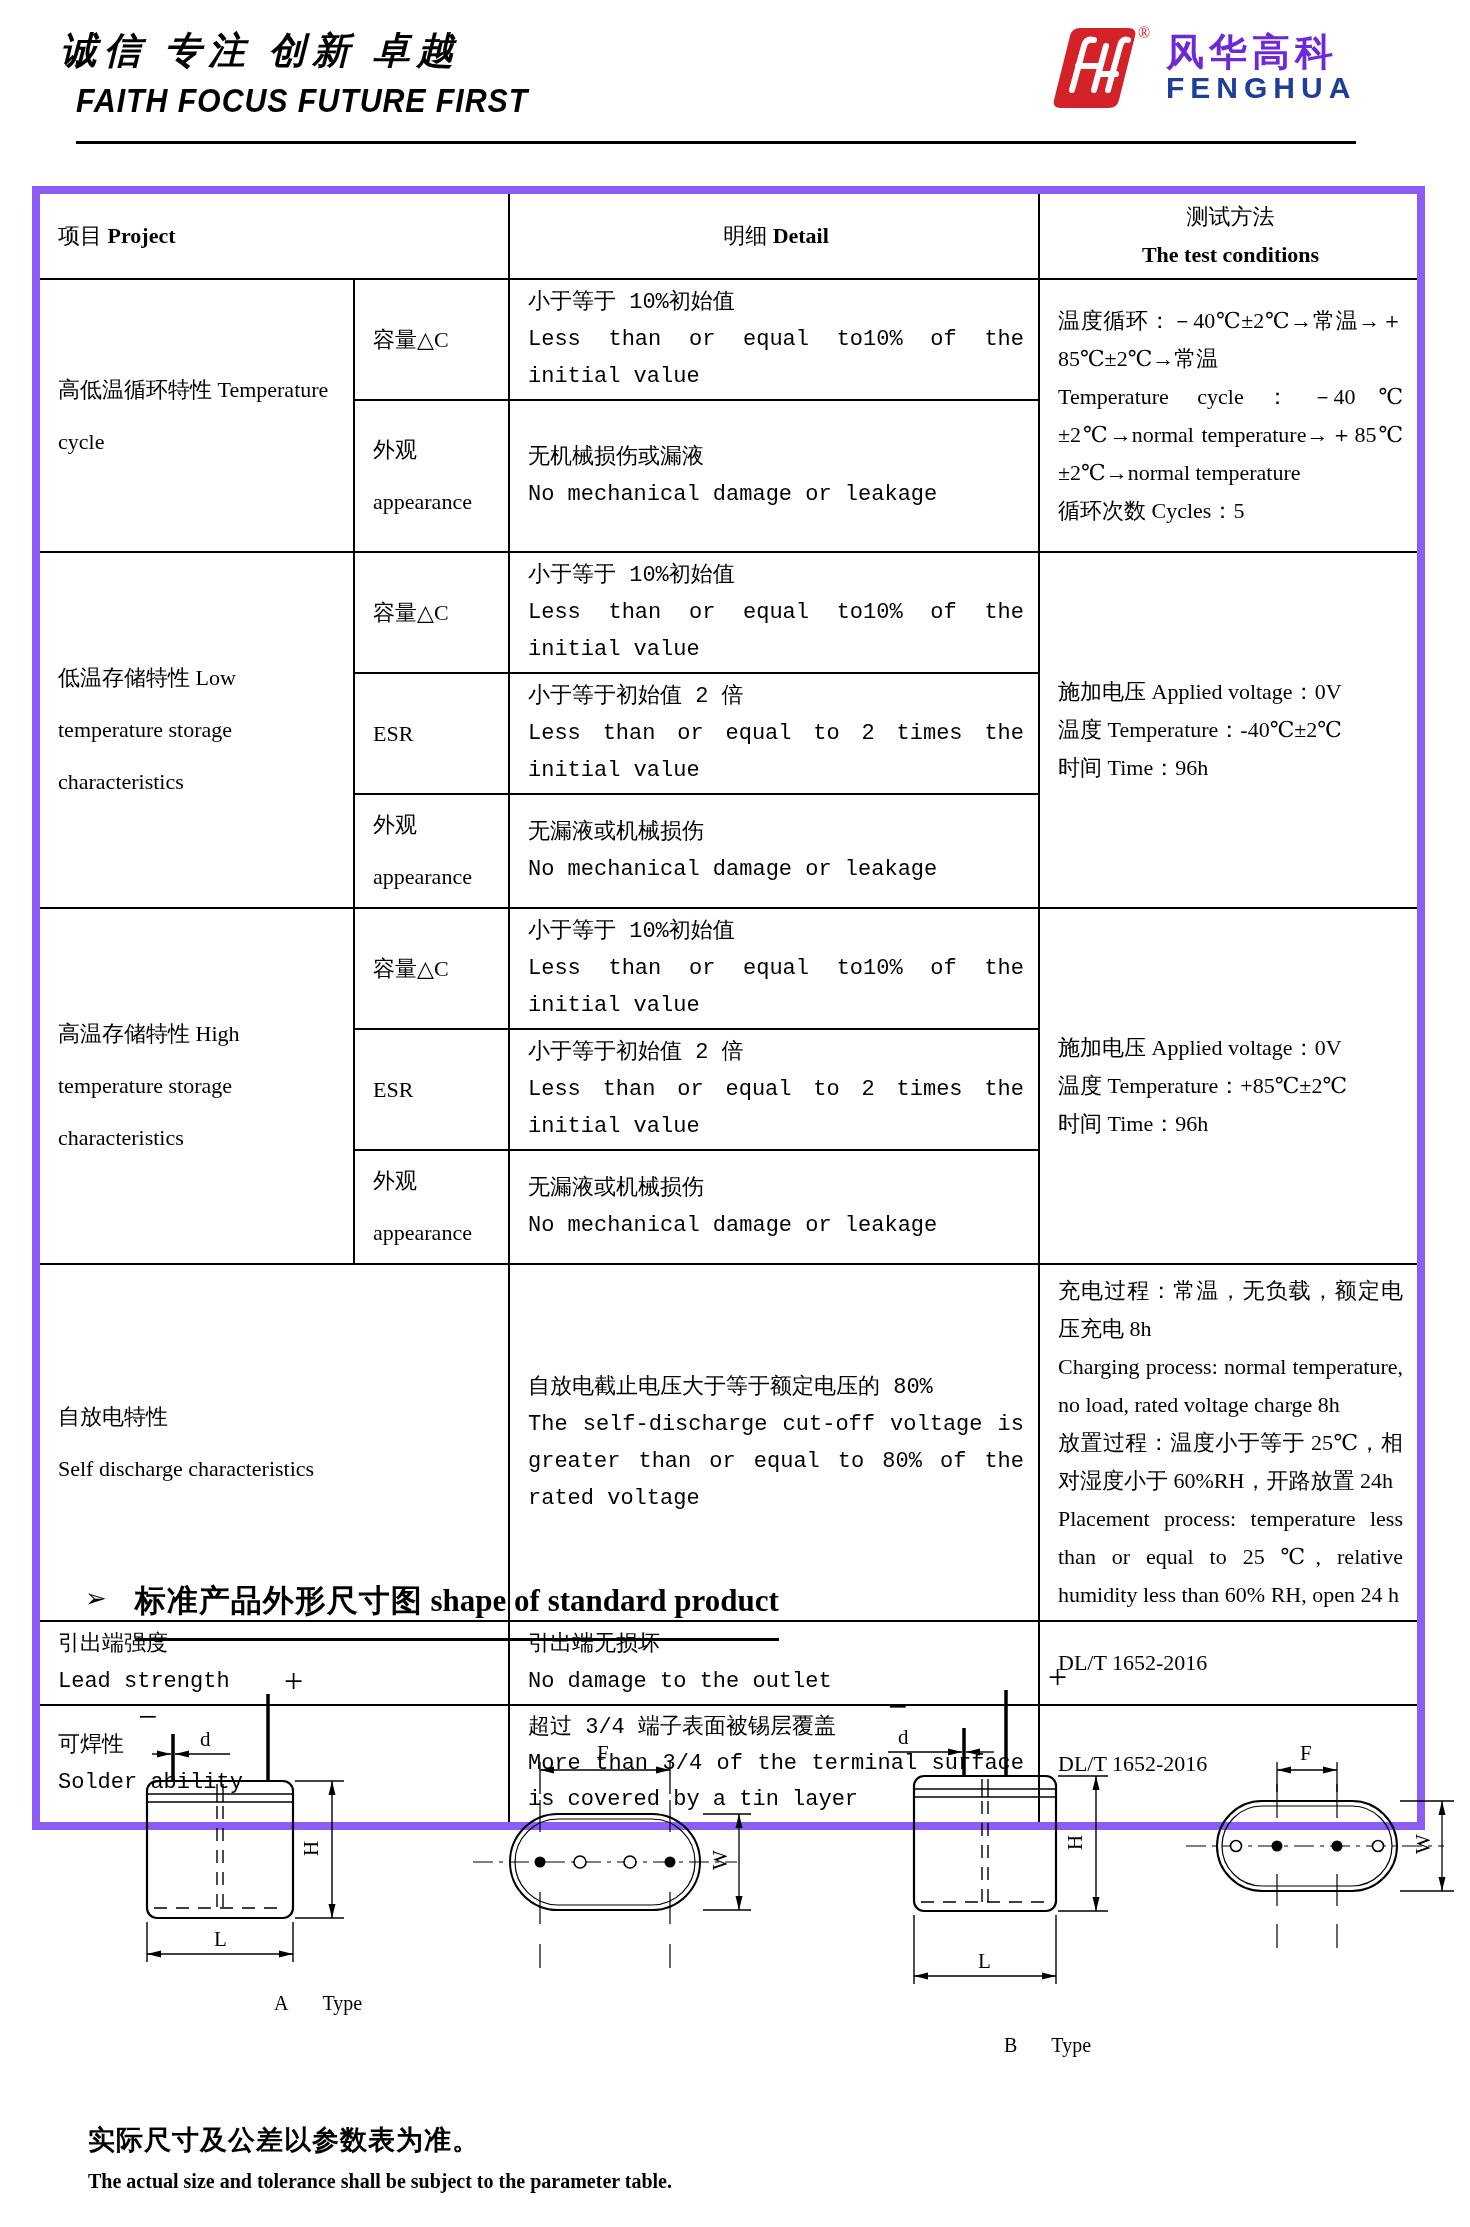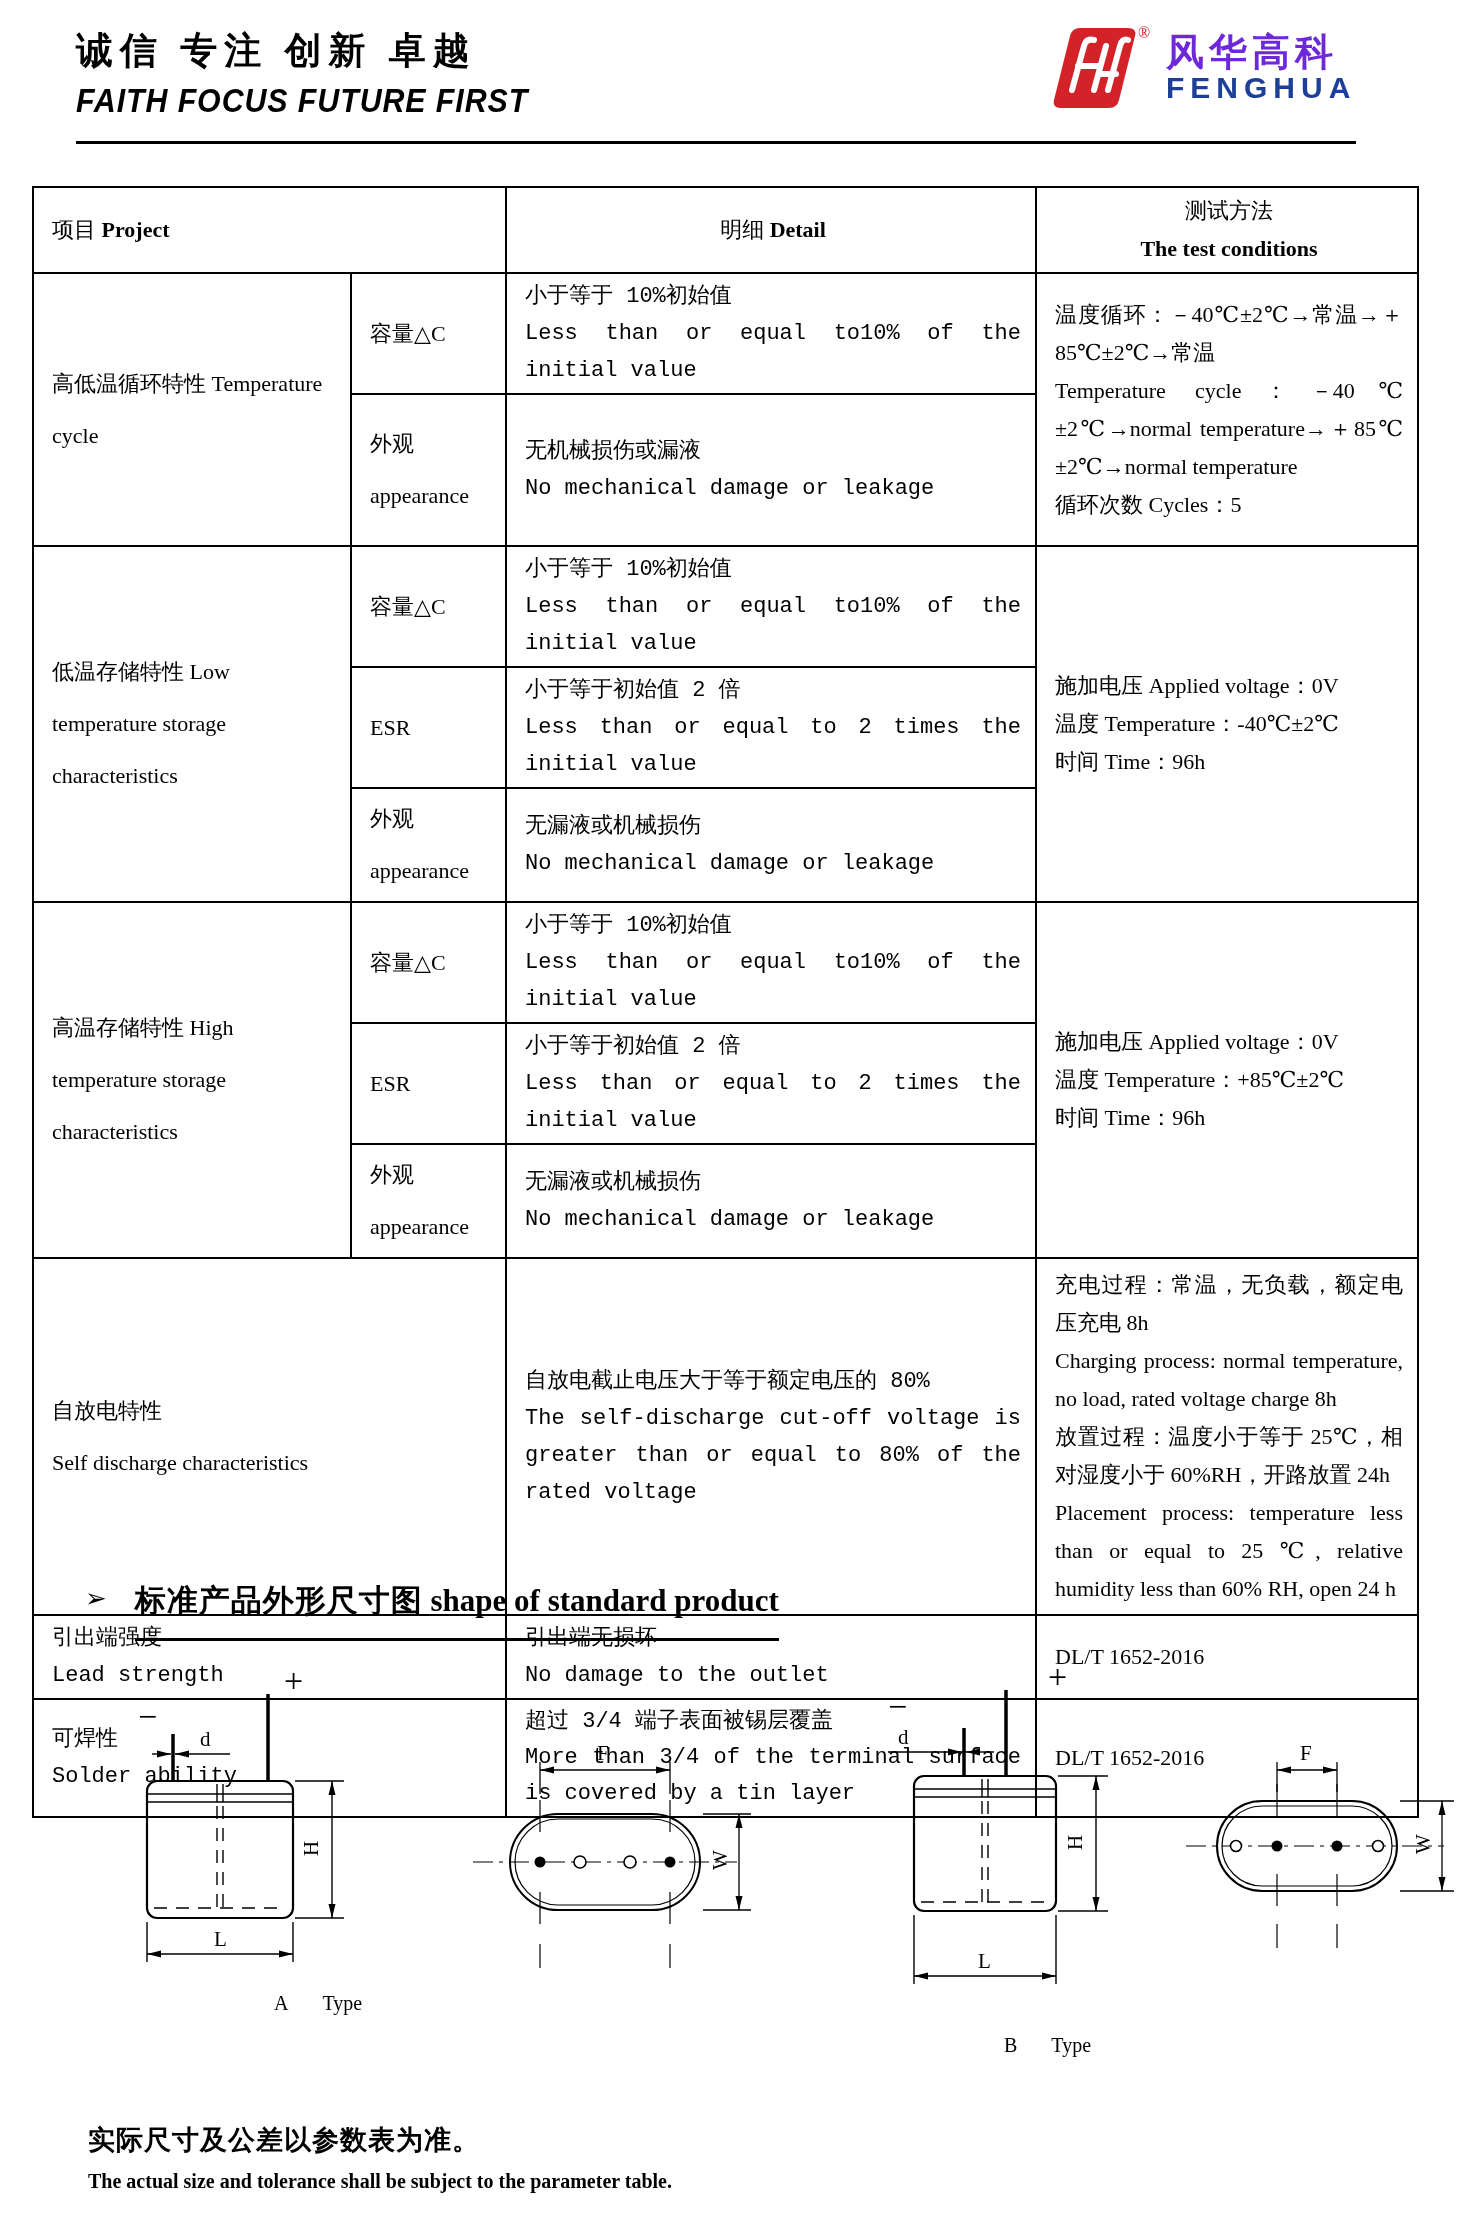--- a/index.html
+++ b/index.html
@@ -4,38 +4,38 @@
 <style>
   * { margin:0; padding:0; box-sizing:border-box; }
   body { background:#888; }
   .page {
     position:relative; width:1470px; height:2227px; background:#ffffff;
     font-family:"Liberation Serif","DejaVu Serif",serif; color:#000;
     margin:0 auto; overflow:hidden;
   }
   
   .slogan-cn {
-    position:absolute; left:76px; top:26px; font-size:37px; font-weight:bold;
-    letter-spacing:7px; white-space:nowrap;
+    position:absolute; left:60px; top:26px; font-size:37px; font-weight:bold;
+    font-style:italic; letter-spacing:7px; white-space:nowrap;
   }
   .slogan-en {
     position:absolute; left:76px; top:82px; font-size:33px; font-weight:bold;
     font-style:italic; letter-spacing:1px; transform:scaleX(0.92); transform-origin:left center;
     white-space:nowrap; font-family:"Liberation Sans","DejaVu Sans",sans-serif;
   }
   .header-rule { position:absolute; left:76px; top:141px; width:1280px; height:3px; background:#000; }
   .logo { position:absolute; left:1042px; top:24px; display:flex; align-items:center; gap:16px; }
   .logo-text { display:flex; flex-direction:column; line-height:1; }
   .logo-cn { font-size:38px; font-weight:bold; color:#6d28d9; letter-spacing:5px;
              font-family:"Liberation Sans","DejaVu Sans",sans-serif; }
   .logo-en { font-size:30px; font-weight:600; color:#1d3f97; letter-spacing:6px; margin-top:2px;
              font-family:"Liberation Sans","DejaVu Sans",sans-serif; }
   
   .spec-table { position:absolute; left:32px; top:186px; border-collapse:collapse;
-                table-layout:fixed; width:1385px; border:2px solid #8b5cf6; }
+                table-layout:fixed; width:1385px; border:8px solid #8b5cf6; }
   .spec-table td { border:2px solid #000; vertical-align:middle; font-size:22px;
                    padding:4px 14px 4px 18px; }
   .th-cell { font-size:23px; line-height:38px; }
   .th-en { font-weight:bold; }
   .c { text-align:center; }
   .proj { line-height:52px; }
   .item { line-height:52px; }
   .det  { line-height:37px; text-align:justify;font-family:Liberation Mono, monospace; }
   .cond { line-height:38px; text-align:justify; }
   .cond div { min-height:38px; }

